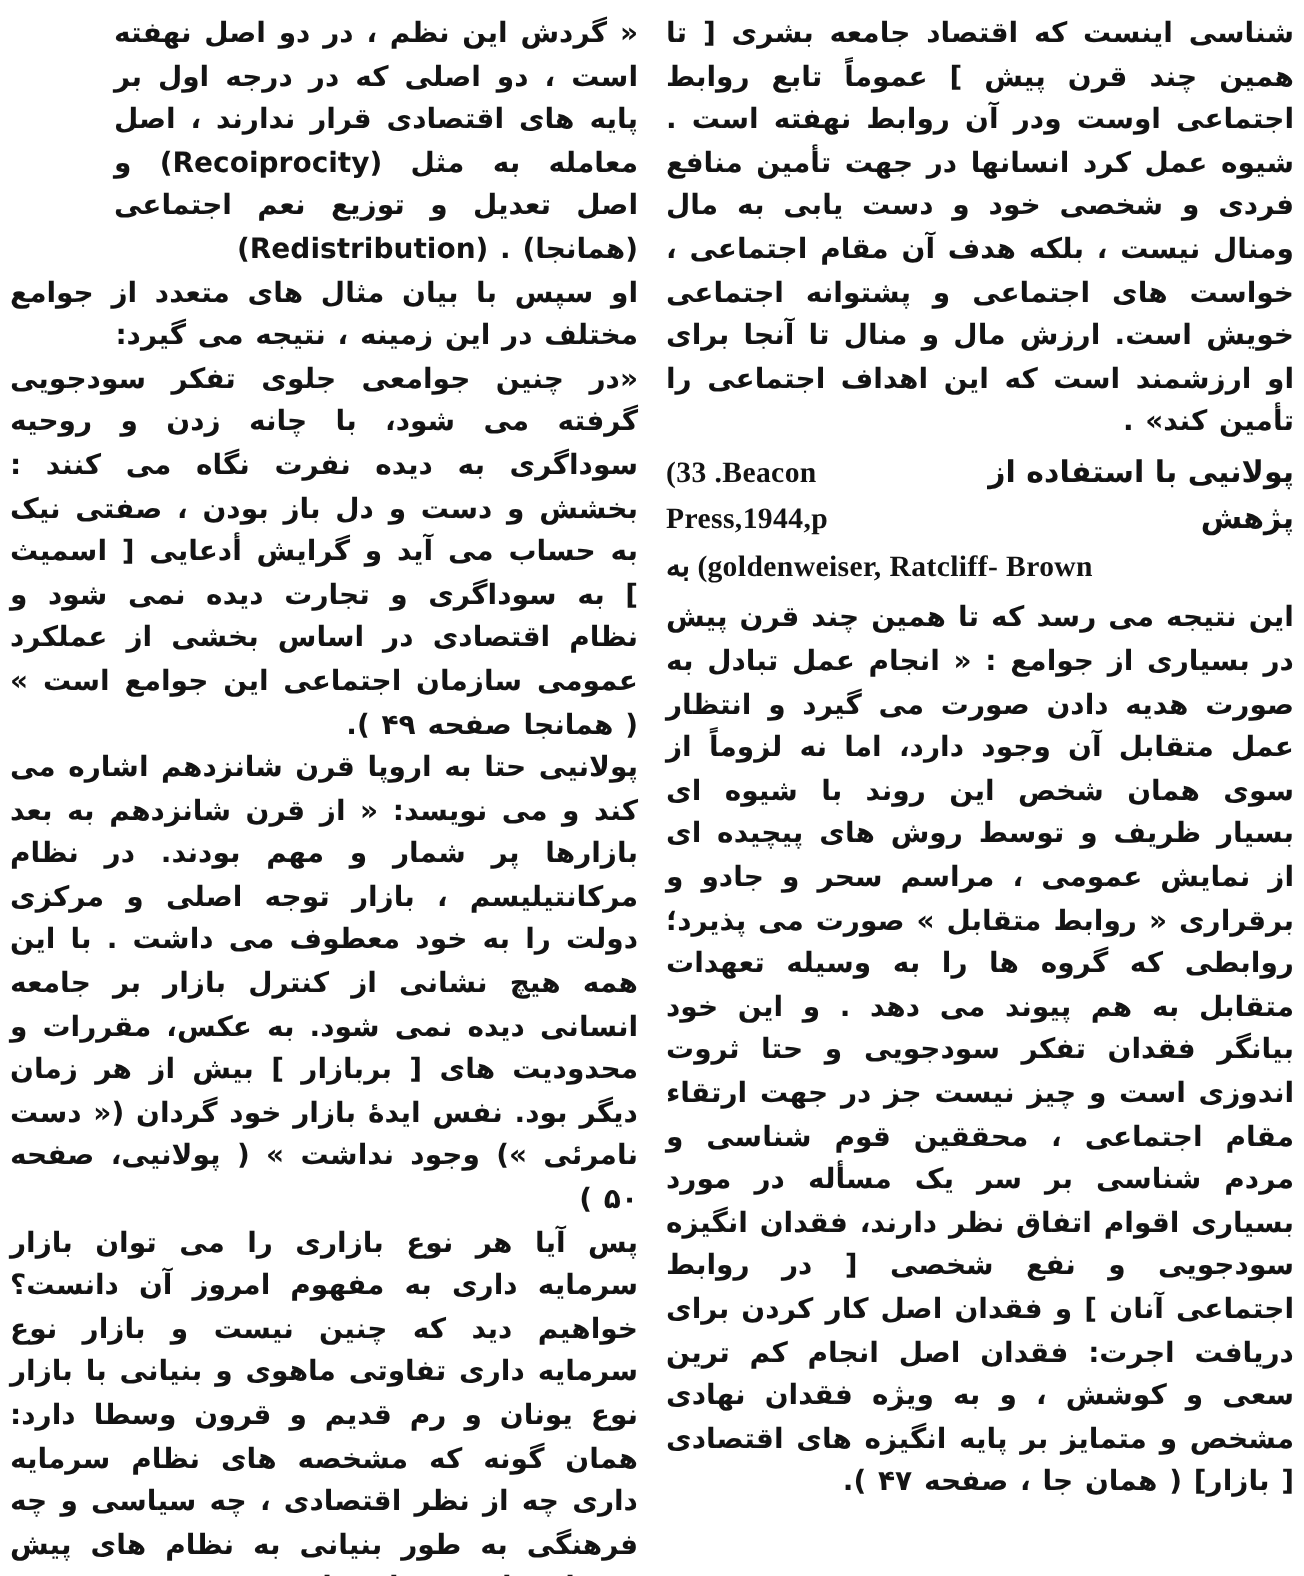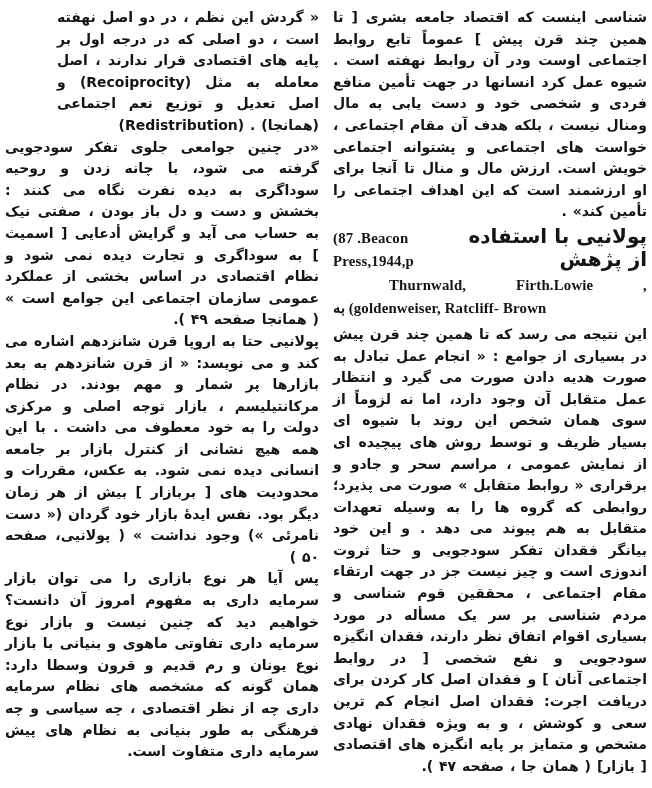--- a/index.html
+++ b/index.html
@@ -60,58 +60,54 @@
   .cite-row {
     direction: ltr;
     display: flex;
     justify-content: space-between;
     align-items: baseline;
     line-height: 23.5px;
   }
   .cite-row .fa {
     direction: rtl;
     font-family: "DejaVu Sans", sans-serif;
-    font-size: 20px;
+    font-size: 15px;
   }
   .cite-row.spread {
     padding-left: 56px;
   }
 </style>
 </head>
 <body>
 
 <div class="page">
 
   <div class="col">
     <p class="para">شناسی اینست که اقتصاد جامعه بشری [ تا همین چند قرن پیش ] عموماً تابع روابط اجتماعی اوست ودر آن روابط نهفته است . شیوه عمل کرد انسانها در جهت تأمین منافع فردی و شخصی خود و دست یابی به مال ومنال نیست ، بلکه هدف آن مقام اجتماعی ، خواست های اجتماعی و پشتوانه اجتماعی خویش است. ارزش مال و منال تا آنجا برای او ارزشمند است که این اهداف اجتماعی را تأمین کند» .</p>
 
     <div class="citation">
 
       <div class="cite-row">
-        <span class="latin">(87 .Beacon Press,1944,p</span>
+        <span class="latin">(33 .Beacon Press,1944,p</span>
         <span class="fa">پولانیی با استفاده از پژهش</span>
       </div>
 
 
-      <div class="cite-row spread latin">
-        <span>Thurnwald,</span>
-        <span>Firth.Lowie</span>
-        <span>,</span>
-      </div>
 
       <div class="cite-line latin align-right">به (goldenweiser, Ratcliff- Brown</div>
     </div>
 
     <p class="para">این نتیجه می رسد که تا همین چند قرن پیش در بسیاری از جوامع : « انجام عمل تبادل به صورت هدیه دادن صورت می گیرد و انتظار عمل متقابل آن وجود دارد، اما نه لزوماً از سوی همان شخص این روند با شیوه ای بسیار ظریف و توسط روش های پیچیده ای از نمایش عمومی ، مراسم سحر و جادو و برقراری « روابط متقابل » صورت می پذیرد؛ روابطی که گروه ها را به وسیله تعهدات متقابل به هم پیوند می دهد . و این خود بیانگر فقدان تفکر سودجویی و حتا ثروت اندوزی است و چیز نیست جز در جهت ارتقاء مقام اجتماعی ، محققین قوم شناسی و مردم شناسی بر سر یک مسأله در مورد بسیاری اقوام اتفاق نظر دارند، فقدان انگیزه سودجویی و نفع شخصی [ در روابط اجتماعی آنان ] و فقدان اصل کار کردن برای دریافت اجرت: فقدان اصل انجام کم ترین سعی و کوشش ، و به ویژه فقدان نهادی مشخص و متمایز بر پایه انگیزه های اقتصادی [ بازار] ( همان جا ، صفحه ۴۷ ).</p>
 
   </div>
 
   <div class="col">
     <p class="para quote-indent">« گردش این نظم ، در دو اصل نهفته است ، دو اصلی که در درجه اول بر پایه های اقتصادی قرار ندارند ، اصل معامله به مثل (Recoiprocity) و اصل تعدیل و توزیع نعم اجتماعی (همانجا) . (Redistribution)</p>
 
+    <p class="para">او سپس با بیان مثال های متعدد از جوامع مختلف در این زمینه ، نتیجه می گیرد:</p>
 
     <p class="para">«در چنین جوامعی جلوی تفکر سودجویی گرفته می شود، با چانه زدن و روحیه سوداگری به دیده نفرت نگاه می کنند : بخشش و دست و دل باز بودن ، صفتی نیک به حساب می آید و گرایش أدعایی [ اسمیث ] به سوداگری و تجارت دیده نمی شود و نظام اقتصادی در اساس بخشی از عملکرد عمومی سازمان اجتماعی این جوامع است » ( همانجا صفحه ۴۹ ).</p>
 
     <p class="para">پولانیی حتا به اروپا قرن شانزدهم اشاره می کند و می نویسد: « از قرن شانزدهم به بعد بازارها پر شمار و مهم بودند. در نظام مرکانتیلیسم ، بازار توجه اصلی و مرکزی دولت را به خود معطوف می داشت . با این همه هیچ نشانی از کنترل بازار بر جامعه انسانی دیده نمی شود. به عکس، مقررات و محدودیت های [ بربازار ] بیش از هر زمان دیگر بود. نفس ایدهٔ بازار خود گردان (« دست نامرئی ») وجود نداشت » ( پولانیی، صفحه ۵۰ )</p>
 
     <p class="para">پس آیا هر نوع بازاری را می توان بازار سرمایه داری به مفهوم امروز آن دانست؟ خواهیم دید که چنین نیست و بازار نوع سرمایه داری تفاوتی ماهوی و بنیانی با بازار نوع یونان و رم قدیم و قرون وسطا دارد: همان گونه که مشخصه های نظام سرمایه داری چه از نظر اقتصادی ، چه سیاسی و چه فرهنگی به طور بنیانی به نظام های پیش سرمایه داری متفاوت است.</p>
 
   </div>
 
 </div>

